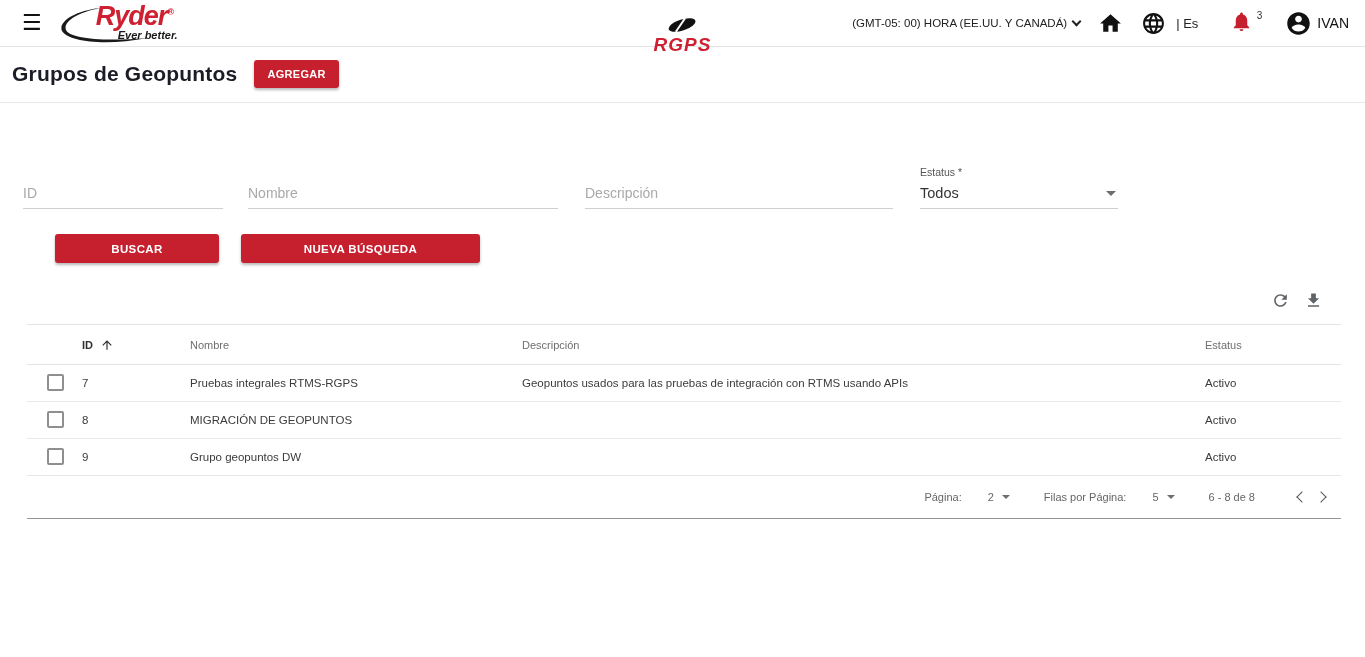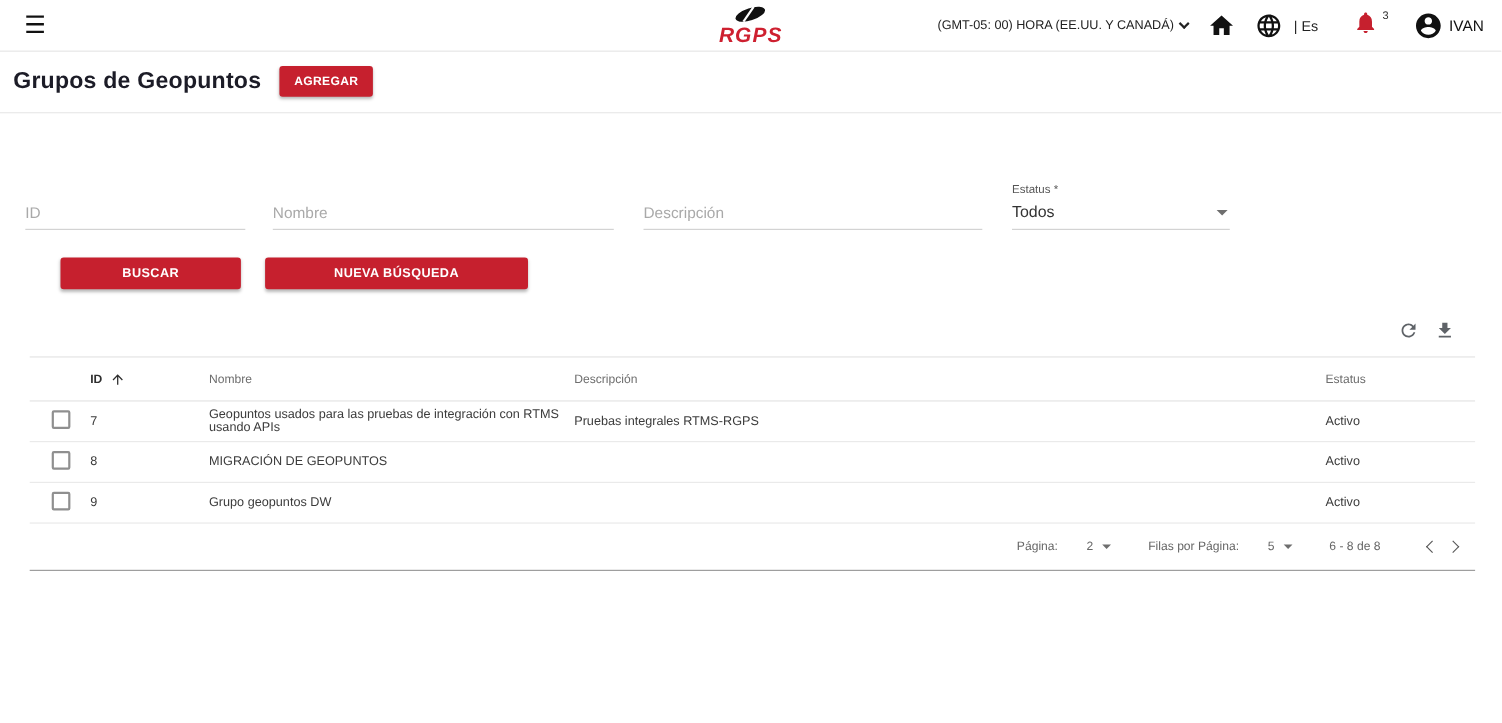--- a/index.html
+++ b/index.html
@@ -10,21 +10,21 @@
   .topbar { height:47px; display:flex; align-items:center; position:relative;
     border-bottom:1px solid #e4e4e4; padding:0 16px; background:#fff; }
   .hamburger { font-size:22px; color:#111; margin:0 18px 0 6px; cursor:pointer; line-height:1; }
   .ryder-logo { position:relative; width:152px; height:42px; margin-top:2px; }
   .ryder-swoosh { position:absolute; left:0; top:2px; }
   .ryder-name { position:absolute; left:36px; top:0; font-size:27px; font-weight:bold;
     font-style:italic; color:#ce2030; letter-spacing:-1px; line-height:1; }
   .ryder-reg { font-size:9px; vertical-align:super; }
   .ryder-tagline { position:absolute; left:58px; top:26px; font-size:11px; font-weight:bold;
     font-style:italic; color:#1a1a1a; }
-  .center-logo { position:absolute; left:50%; top:4px; transform:translateX(-50%);
+  .center-logo { position:absolute; left:50%; top:16px; transform:translateX(-50%);
     display:flex; flex-direction:column; align-items:center; }
   .rgps-name { font-size:19px; font-weight:bold; font-style:italic; color:#ce2030;
     letter-spacing:1px; line-height:1; margin-top:1px; }
   .topbar-right { margin-left:auto; display:flex; align-items:center; gap:18px; }
   .tz { display:flex; align-items:center; gap:6px; font-size:11.5px; color:#222; cursor:pointer; }
   .chev-down { width:7px; height:7px; border-right:2px solid #222; border-bottom:2px solid #222;
     transform:rotate(45deg); margin-top:-4px; }
   .icon-btn { display:flex; align-items:center; cursor:pointer; }
   .lang { font-size:13px; color:#222; margin-left:-8px; }
   .bell-wrap { position:relative; margin:0 14px; cursor:pointer; }
@@ -90,20 +90,27 @@
   .chev { width:8px; height:8px; border-right:1.8px solid #555; border-bottom:1.8px solid #555; }
   .chev-left { transform:rotate(135deg); }
   .chev-right { transform:rotate(-45deg); margin-right:14px; }
 </style>
 </head>
 <body>
 
 <div class="topbar">
   <span class="hamburger">☰</span>
 
+  <div class="ryder-logo">
+    <svg class="ryder-swoosh" width="150" height="44" viewBox="0 0 150 44">
+      <path d="M40 3 C16 8 3 17 6 25 C9 33 40 37 88 33 C46 41 9 37 2 26 C-2 17 14 6 40 3 Z" fill="#1a1a1a"></path>
+    </svg>
+    <span class="ryder-name"><span>Ryder</span><span class="ryder-reg">®</span></span>
+    <span class="ryder-tagline">Ever better.</span>
+  </div>
 
   <div class="center-logo">
     <svg width="38" height="18" viewBox="0 0 38 18">
       <g transform="rotate(-18 19 9)">
         <ellipse cx="19" cy="9" rx="14" ry="5.5" fill="#111"></ellipse>
         <line x1="11" y1="13.5" x2="24" y2="3.5" stroke="#fff" stroke-width="2"></line>
       </g>
       <line x1="9" y1="15" x2="13" y2="12" stroke="#111" stroke-width="1.5"></line>
     </svg>
     <span class="rgps-name">RGPS</span>
@@ -190,22 +197,22 @@
     <div class="hcell">Descripción</div>
     <div class="hcell">Estatus</div>
   </div>
 
   <div id="table-body">
     <div class="grid-row">
       <div class="cell cb-cell">
         <span class="checkbox"></span>
       </div>
       <div class="cell">7</div>
+      <div class="cell">Pruebas integrales RTMS-RGPS</div>
       <div class="cell">Geopuntos usados para las pruebas de integración con RTMS usando APIs</div>
-      <div class="cell">Pruebas integrales RTMS-RGPS</div>
       <div class="cell">Activo</div>
     </div>
 
     <div class="grid-row">
       <div class="cell cb-cell">
         <span class="checkbox"></span>
       </div>
       <div class="cell">8</div>
       <div class="cell">MIGRACIÓN DE GEOPUNTOS</div>
       <div class="cell"></div>

